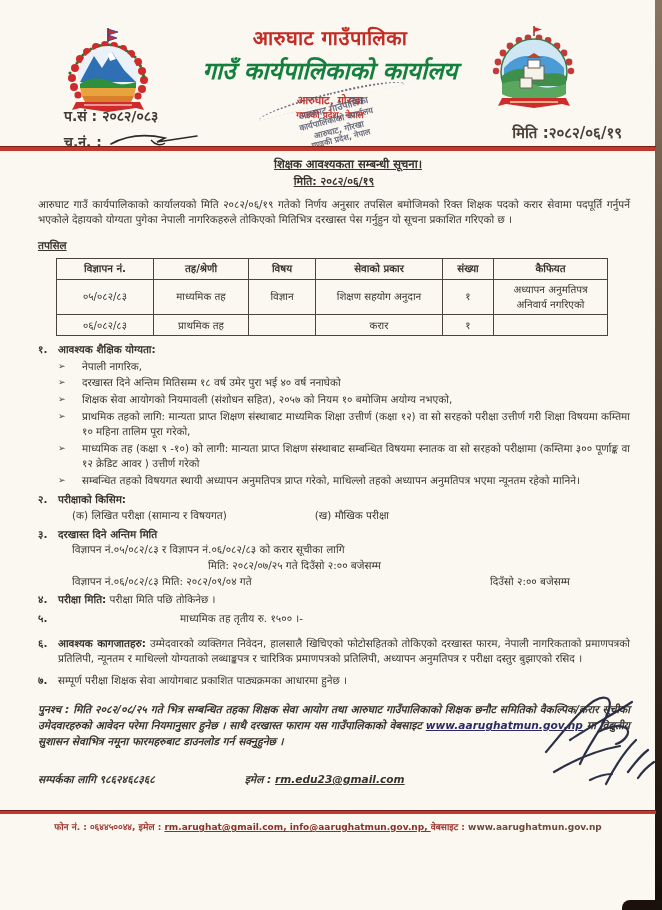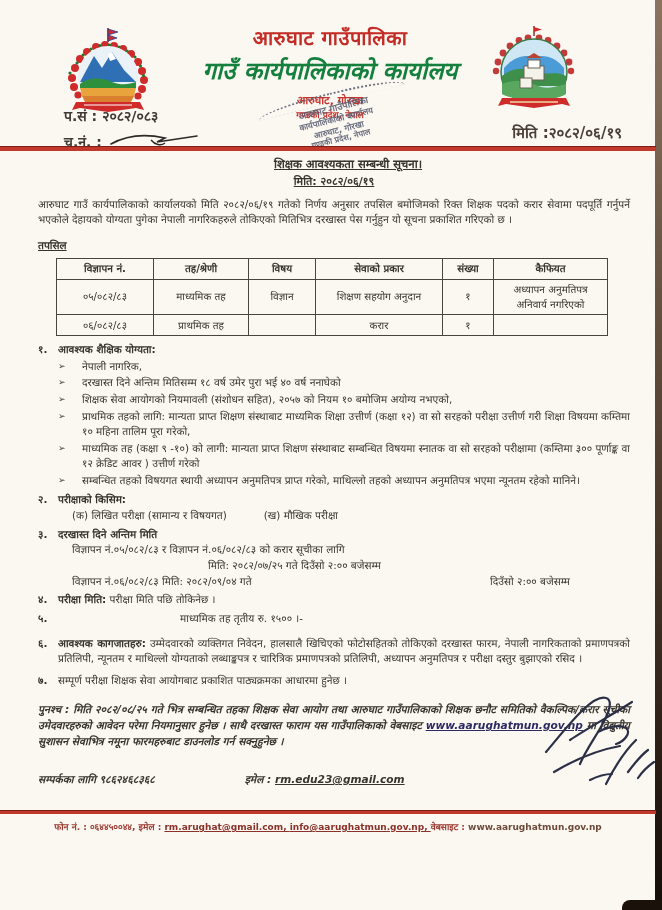--- a/index.html
+++ b/index.html
@@ -44,21 +44,21 @@
   table.vac th{font-weight:bold;margin-top:18px;}
 
   .sec{display:flex;margin-top:3px;}
   .sec .no{width:20px;font-weight:bold;flex:none;}
   .sec .body{flex:1;}
   .sec .h{font-weight:bold;}
   .bullets{margin:0;}
   .b-item{display:flex;margin-top:1px;}
   .b-item .mk{width:24px;flex:none;text-align:left;color:#4a443c;font-size:9px;padding-top:1px;}
   .b-item .tx{flex:1;text-align:justify;}
-  .kisim-line{display:flex;gap:37px;margin-top:1px;padding-left:14px;}
+  .kisim-line{display:flex;gap:88px;margin-top:1px;padding-left:14px;}
   .s3-line1{padding-left:14px;}
   .s3-line2{padding-left:150px;}
   .s3-line3{display:flex;padding-left:14px;}
   .s3-line3 .b{margin-left:auto;padding-right:60px;}
   .s5-line2{padding-left:122px;}
   .ps{margin-top:14px;font-weight:bold;font-style:italic;text-align:justify;font-size:10.6px;}
   .ps a{color:#2d2a63;font-weight:bold;}
   .contact{display:flex;margin-top:22px;font-weight:bold;font-style:italic;font-size:10.6px;align-items:flex-end;}
   .contact .em{margin-left:90px;}
   .contact a{color:#39342e;}

